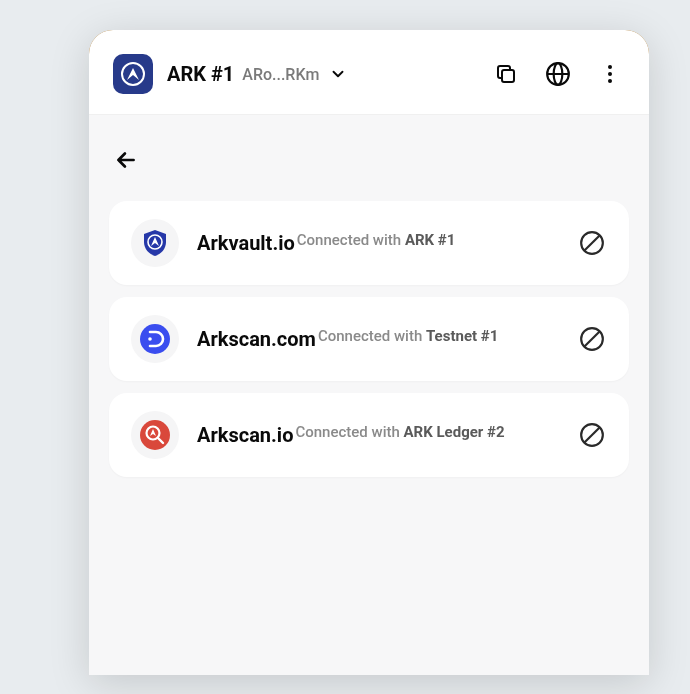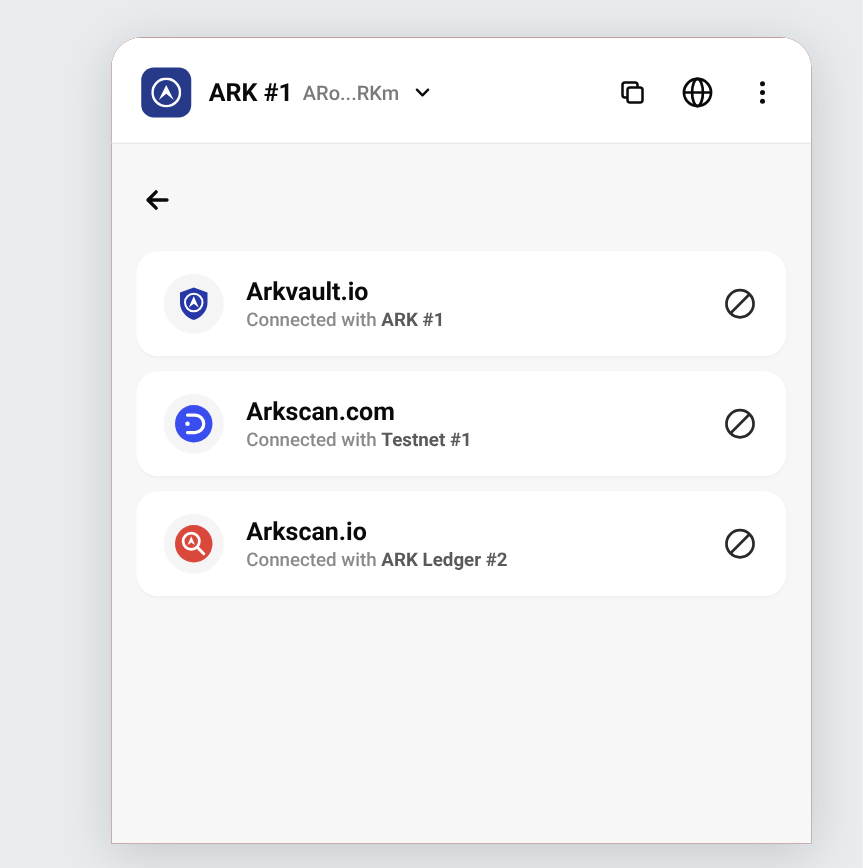--- a/index.html
+++ b/index.html
@@ -5,21 +5,21 @@
     * { margin: 0; padding: 0; box-sizing: border-box; }
     body {
       font-family: -apple-system, BlinkMacSystemFont, 'Segoe UI', Roboto, sans-serif;
       background: #e8ecef;
       display: flex;
       justify-content: center;
       padding: 30px 0;
     }
     .device {
       width: 560px;
-      background: #7f1d1d;
+      background: #a16207;
       border-radius: 24px 24px 0 0;
       box-shadow: 0 8px 40px rgba(0,0,0,0.15);
       overflow: hidden;
       margin-left: 48px;
     }
     .header {
       display: flex;
       align-items: center;
       padding: 24px 24px 20px 24px;
       gap: 14px;
@@ -77,21 +77,21 @@
     .app-icon-wrap {
       width: 48px;
       height: 48px;
       border-radius: 50%;
       background: #f5f5f6;
       display: flex;
       align-items: center;
       justify-content: center;
       flex-shrink: 0;
     }
-    .app-info { flex: 1; display: flex; flex-direction: column; gap: 2px; }
+    .app-info { flex: 1; display: flex; gap: 2px; }
     .app-name { font-size: 20px; font-weight: 700; color: #0a0a0a; }
     .app-sub { font-size: 15px; color: #8a8a8a; font-weight: 500; }
     .app-sub b { color: #5a5a5a; font-weight: 700; }
     .block-btn {
       width: 30px;
       height: 30px;
       display: flex;
       align-items: center;
       justify-content: center;
       cursor: pointer;

